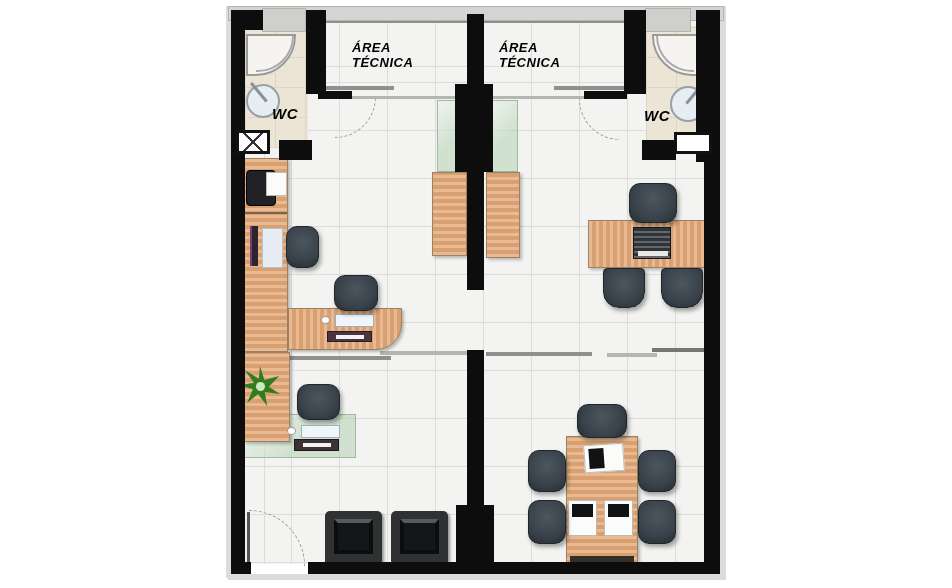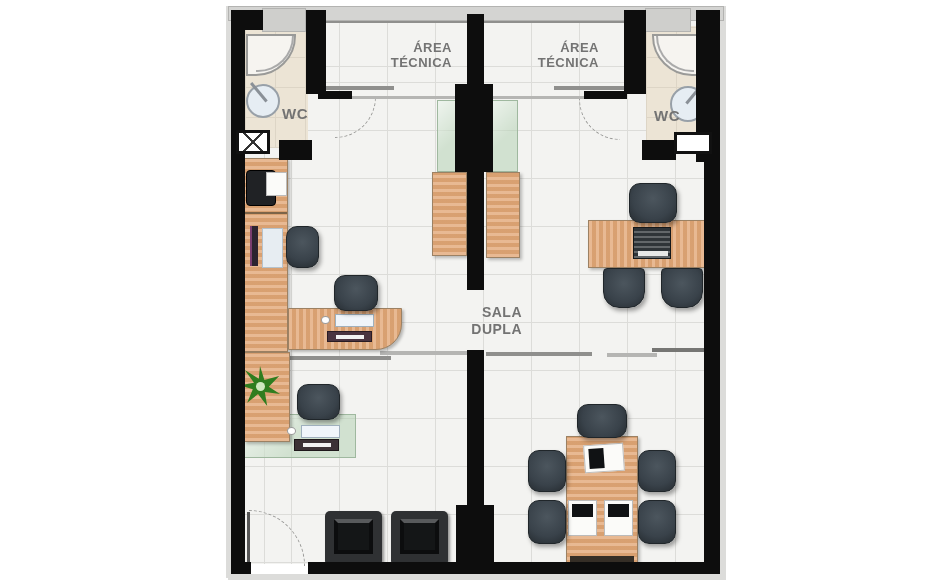--- a/index.html
+++ b/index.html
@@ -27,21 +27,21 @@
     border:1px solid #9fb89f;box-sizing:border-box;z-index:3;}
   .part{position:absolute;background:#8f8f8d;z-index:4;}
   .partlt{position:absolute;background:#b5b5b3;z-index:4;}
   .chair{position:absolute;background:radial-gradient(circle at 50% 38%,#4c565e 0%,#39424a 62%,#262c31 100%);
     border-radius:11px;border:1px solid #20262a;box-sizing:border-box;z-index:4;box-shadow:2px 3px 4px rgba(0,0,0,.35);}
   .armchair{position:absolute;background:#2f3133;border-radius:5px;z-index:4;box-shadow:2px 2px 3px rgba(0,0,0,.4);}
   .armchair .seat{position:absolute;left:9px;right:9px;top:8px;bottom:12px;background:#141617;
     border:4px solid #0c0d0e;border-top-color:#585a5c;box-sizing:border-box;}
   .paper{position:absolute;background:#fbfbf9;border:1px solid #bbb;box-sizing:border-box;z-index:4;}
   .screen{position:absolute;background:#101214;}
-  .label{position:absolute;color:#737373;font-weight:bold;text-align:right;z-index:6;letter-spacing:.5px;}
+  .label{position:absolute;color:#000000;font-weight:bold;text-align:left;z-index:6;letter-spacing:.5px;font-style:italic;}
   .arc{position:absolute;border:1.5px dashed #9a9a98;border-radius:50%;box-sizing:border-box;z-index:3;}
   .fix{position:absolute;box-sizing:border-box;z-index:3;}
   .sliver{position:absolute;background:#dcdcda;z-index:0;}
 </style>
 </head>
 <body>
 
 <div id="stage">
 
   <div class="sliver" style="left:720px;top:6px;width:6px;height:572px;"></div>
@@ -171,15 +171,14 @@
   <div class="chair" style="left:577px;top:404px;width:50px;height:34px;"></div>
   <div class="chair" style="left:528px;top:450px;width:38px;height:42px;"></div>
   <div class="chair" style="left:528px;top:500px;width:38px;height:44px;"></div>
   <div class="chair" style="left:638px;top:450px;width:38px;height:42px;"></div>
   <div class="chair" style="left:638px;top:500px;width:38px;height:44px;"></div>
 
   <div class="label" style="left:352px;top:41px;width:100px;font-size:13px;line-height:1.15;">ÁREA TÉCNICA</div>
   <div class="label" style="left:499px;top:41px;width:100px;font-size:13px;line-height:1.15;">ÁREA TÉCNICA</div>
   <div class="label" style="left:272px;top:105px;width:36px;font-size:15px;">WC</div>
   <div class="label" style="left:644px;top:107px;width:36px;font-size:15px;">WC</div>
-  <div class="label" style="left:438px;top:304px;width:84px;font-size:14px;line-height:1.2;">SALA DUPLA</div>
 
 </div>
 
 </body></html>

